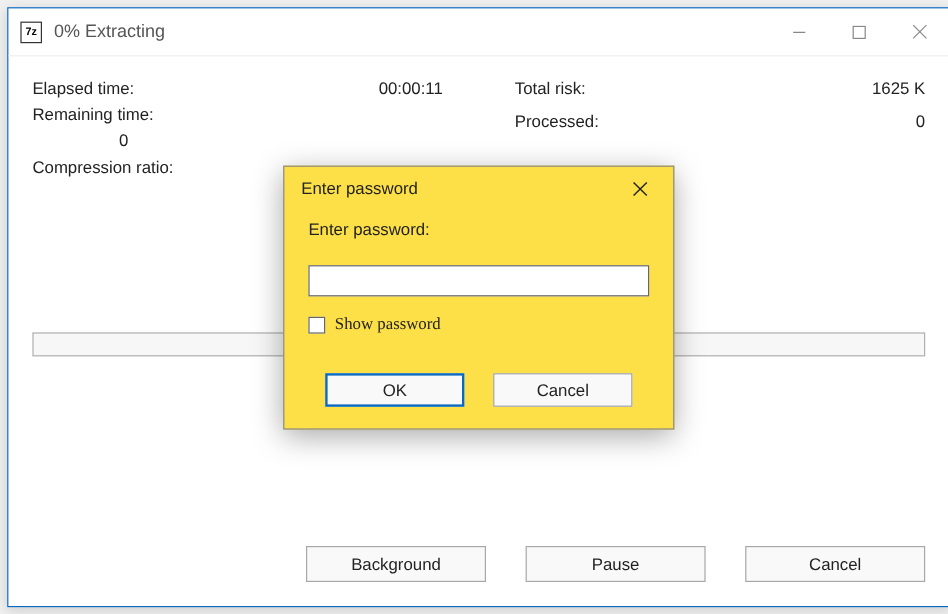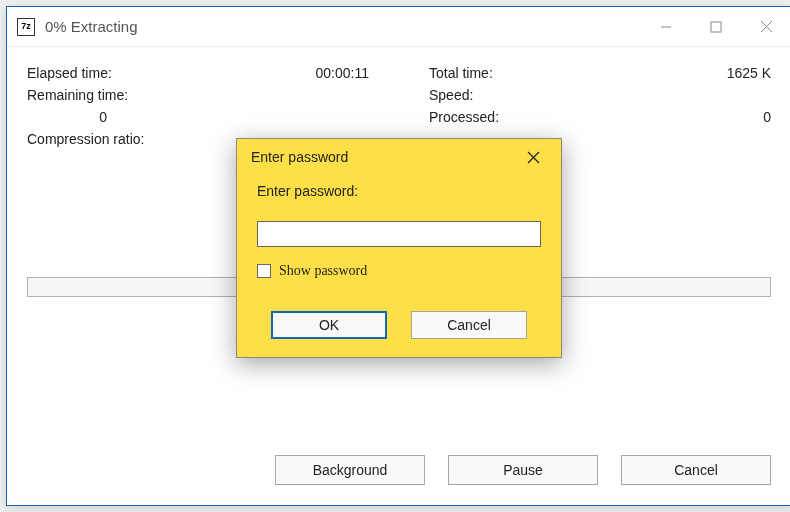--- a/index.html
+++ b/index.html
@@ -92,21 +92,21 @@
   .progress-bar {
     width: 100%;
     height: 20px;
     border: 1px solid #b0b0b0;
     background: #f7f7f7;
   }
   .bottom-buttons {
     margin-top: auto;
     display: flex;
     justify-content: flex-end;
-    gap: 23px;
+    gap: 33px;
     padding-bottom: 6px;
   }
   .btn {
     width: 150px;
     height: 30px;
     background: #f9f9f9;
     border: 1px solid #a8a8a8;
     font-size: 14px;
     color: #222;
     display: flex;
@@ -239,25 +239,24 @@
         <div class="row">
           <div class="value">0</div>
         </div>
         <div class="row">
           <div class="label">Compression ratio:</div>
           <div class="value"></div>
         </div>
       </div>
       <div class="col">
         <div class="row">
-          <div class="label">Total time:</div>
+          <div class="label">Total risk:</div>
           <div class="value">1625 K</div>
         </div>
         <div class="row">
-          <div class="label">Speed:</div>
           <div class="value"></div>
         </div>
         <div class="row">
           <div class="label">Processed:</div>
           <div class="value">0</div>
         </div>
         <div class="row">
           <div class="label"></div>
           <div class="value"></div>
         </div>

